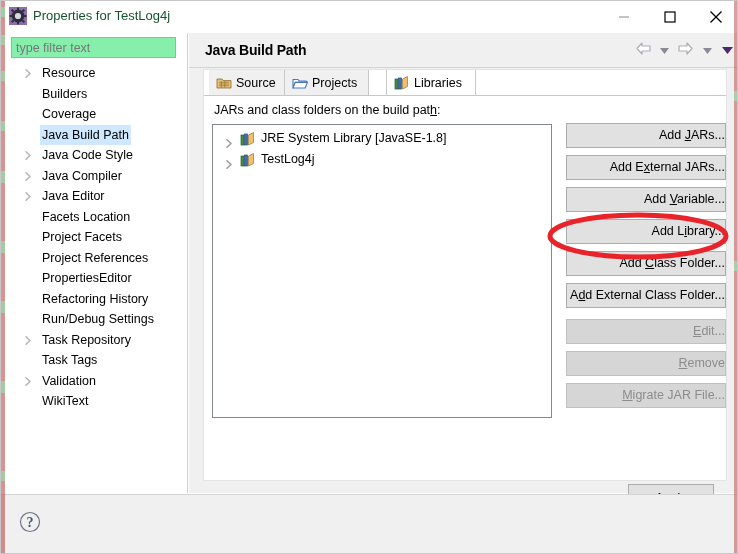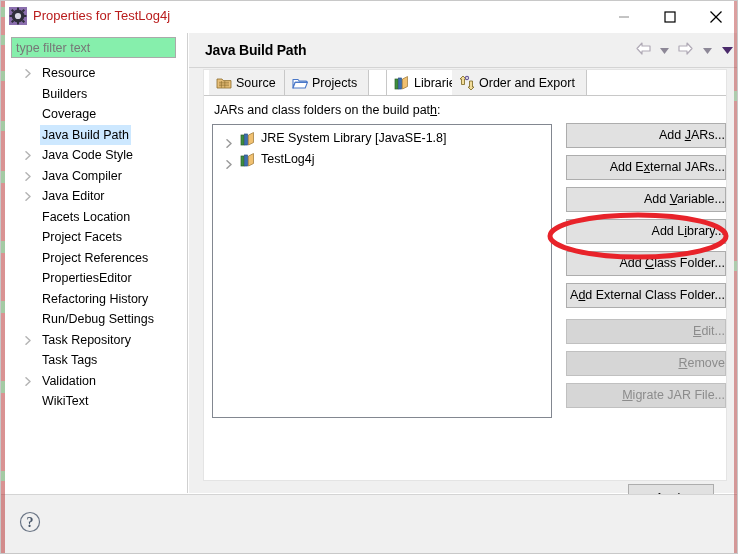--- a/index.html
+++ b/index.html
@@ -30,21 +30,21 @@
     background: #ffffff;
     box-sizing: border-box;
   }
   .title-icon {
     position: absolute; left: 8px; top: 6px;
     width: 18px; height: 18px;
   }
   .title-text {
     position: absolute; left: 32px; top: 7px;
     font-size: 13px;
-    color: #b91c1c;
+    color: #14532d;
     white-space: nowrap;
   }
   .win-btn {
     position: absolute; top: 0;
     width: 46px; height: 31px;
     cursor: default;
   }
   .win-btn svg { position: absolute; left: 50%; top: 50%; transform: translate(-50%,-50%); }
   .win-min { right: 92px; }
   .win-max { right: 46px; }
@@ -510,28 +510,20 @@
             <span class="tab-lbl">Projects</span>
           </div>
           <div class="tab active" style="left: 182px; width: 90px;">
             <span class="tab-ico"><svg width="16" height="16" viewBox="0 0 16 16">
                 <rect x="1" y="4" width="3" height="10" fill="#3f8f3f" stroke="#2a5f2a" stroke-width="0.7"></rect>
                 <rect x="4.5" y="3" width="3" height="11" fill="#3b6fb0" stroke="#2a4f80" stroke-width="0.7"></rect>
                 <path d="M8.5 14 L8.5 4 L13.5 1.5 L13.5 11.5 Z" fill="#f0c070" stroke="#9a7430" stroke-width="0.7"></path>
               </svg></span>
             <span class="tab-lbl">Libraries</span>
           </div>
-          <div class="tab" style="left: 248px; width: 135px;">
-            <span class="tab-ico"><svg width="16" height="16" viewBox="0 0 16 16">
-                <path d="M2.5 9.5 L2.5 4 L1 4 L4 1 L7 4 L5.5 4 L5.5 9.5 Z" fill="#f2dd9a" stroke="#7a6420" stroke-width="0.8" stroke-linejoin="round"></path>
-                <path d="M10.5 6 L10.5 12 L9 12 L12 15 L15 12 L13.5 12 L13.5 6 Z" fill="#f2dd9a" stroke="#7a6420" stroke-width="0.8" stroke-linejoin="round"></path>
-                <circle cx="8" cy="3" r="1.6" fill="none" stroke="#6a5a9a" stroke-width="1.1"></circle>
-              </svg></span>
-            <span class="tab-lbl">Order and Export</span>
-          </div>
         </div>
       <div class="tab-underline"></div>
 
       <div class="section-label">
         <span id="section-label-text">JARs and class folders on the build pat<u>h</u>:</span>
       </div>
 
       <div class="liblist" id="liblist" style="padding-top: 3px;">
           <div class="lib-row">
             <span class="l-tw"><svg width="9" height="9" viewBox="0 0 9 9">

